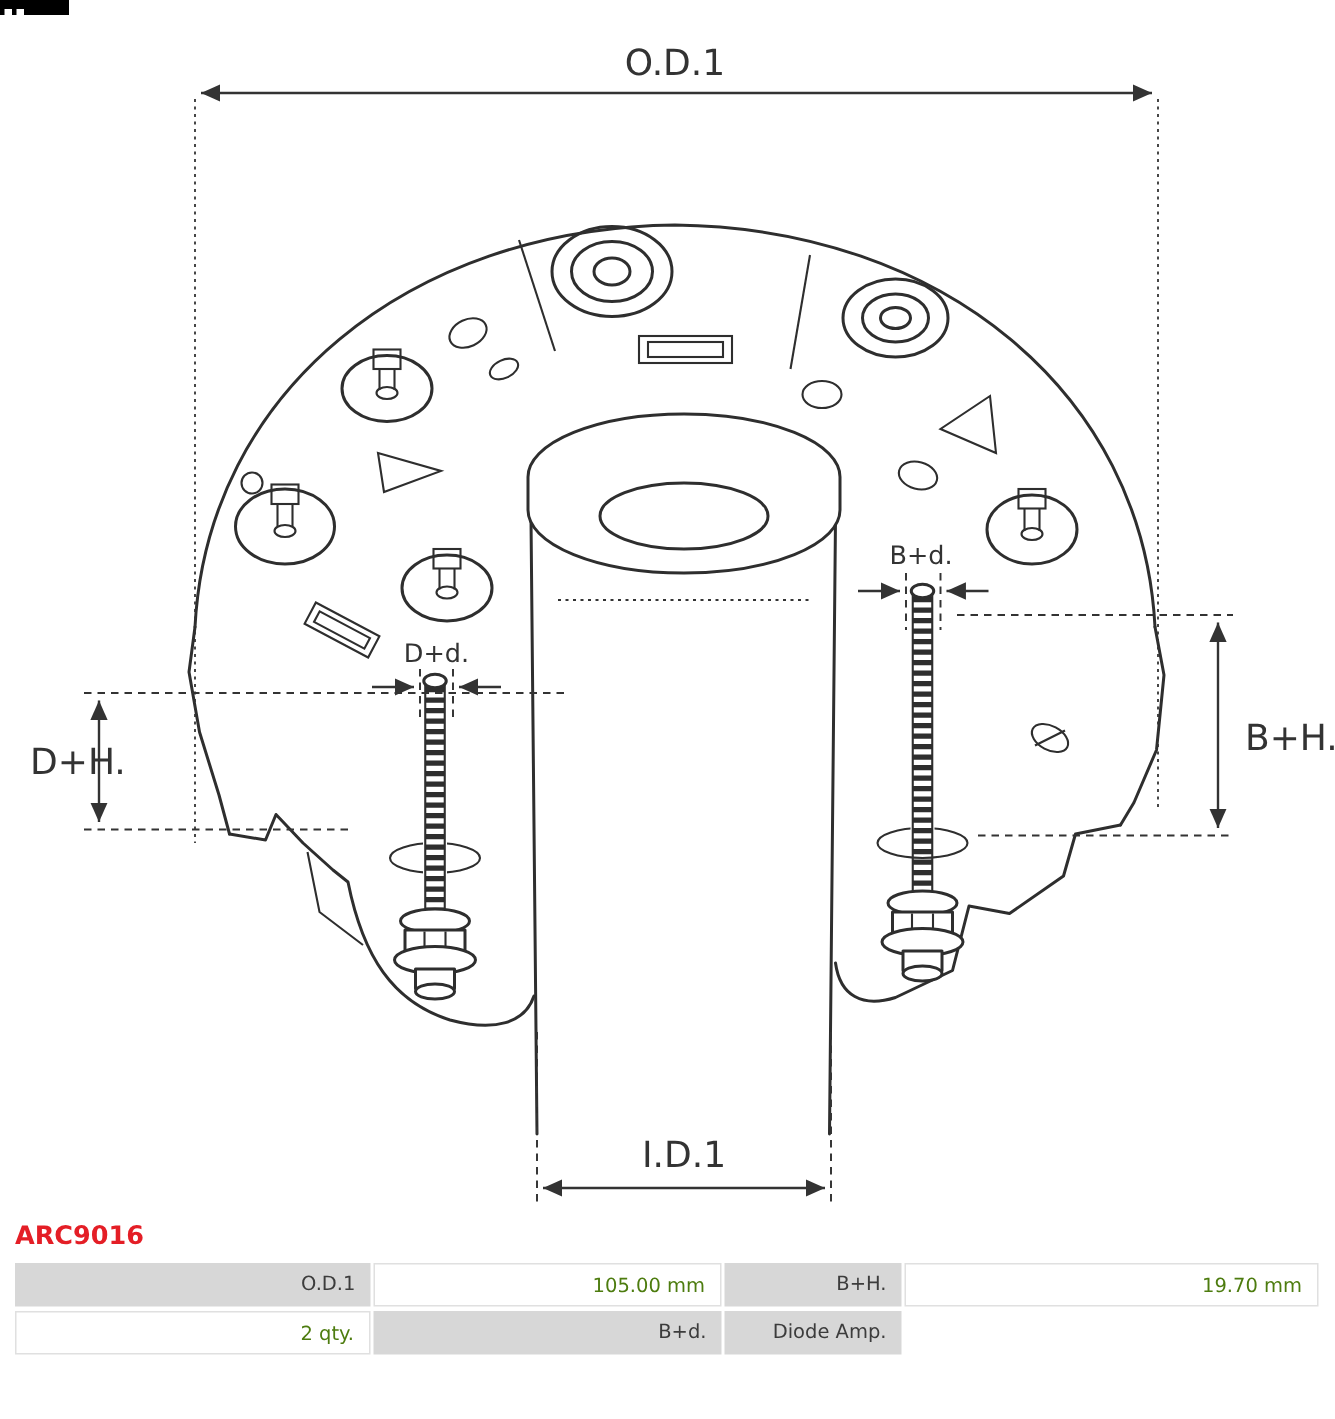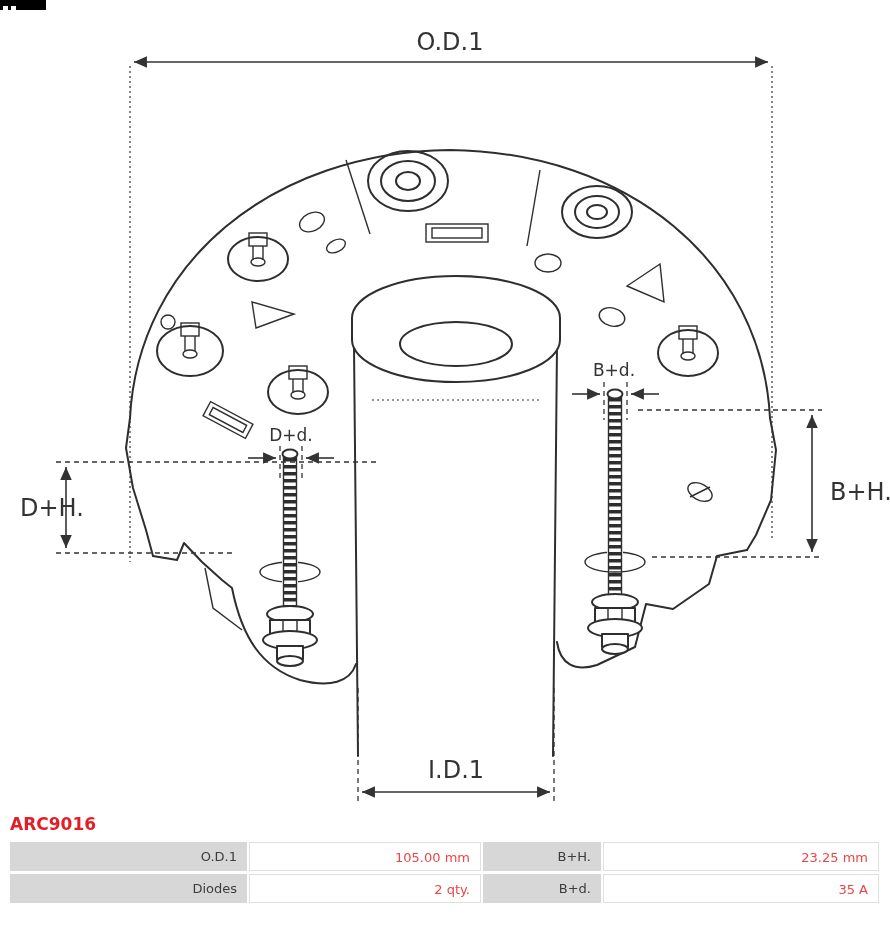--- a/index.html
+++ b/index.html
@@ -30,21 +30,21 @@
   .spec-table{
     position:absolute;left:10px;top:842px;width:869px;
     display:grid;grid-template-columns:237px 232px 118px 1fr;
     column-gap:2px;row-gap:3px;font-size:13px;
   }
   .cell{
     height:29px;line-height:29px;text-align:right;padding-right:10px;
     box-sizing:border-box;white-space:nowrap;overflow:hidden;
   }
   .cell-label{background:#d7d7d7;color:#3c3c3c;}
-  .cell-value{background:#fff;border:1px solid #e0e0e0;color:#ef4444;}
+  .cell-value{background:#fff;border:1px solid #e0e0e0;color:#4d7c0f;}
   .cell-empty{background:transparent;}
 </style>
 </head>
 <body>
 
 <div class="logo-fragment">
   <span></span>
   <span></span>
 </div>
 
@@ -212,22 +212,21 @@
 </svg>
 </div>
 
 <div class="part-number" id="part-number" style="color: rgb(228, 30, 38);">ARC9016</div>
 
 <div class="spec-table">
 
   <div class="cell cell-label">O.D.1</div>
   <div class="cell cell-value">105.00 mm</div>
   <div class="cell cell-label">B+H.</div>
-  <div class="cell cell-value">23.25 mm</div>
-
-  <div class="cell cell-label">Diodes</div>
+  <div class="cell cell-value">19.70 mm</div>
+
   <div class="cell cell-value">2 qty.</div>
   <div class="cell cell-label">B+d.</div>
 
-  <div class="cell cell-value">35 A</div>
+  <div class="cell cell-label">Diode Amp.</div>
   <div class="cell cell-empty"></div>
   <div class="cell cell-empty"></div>
 </div>
 
 </body></html>

